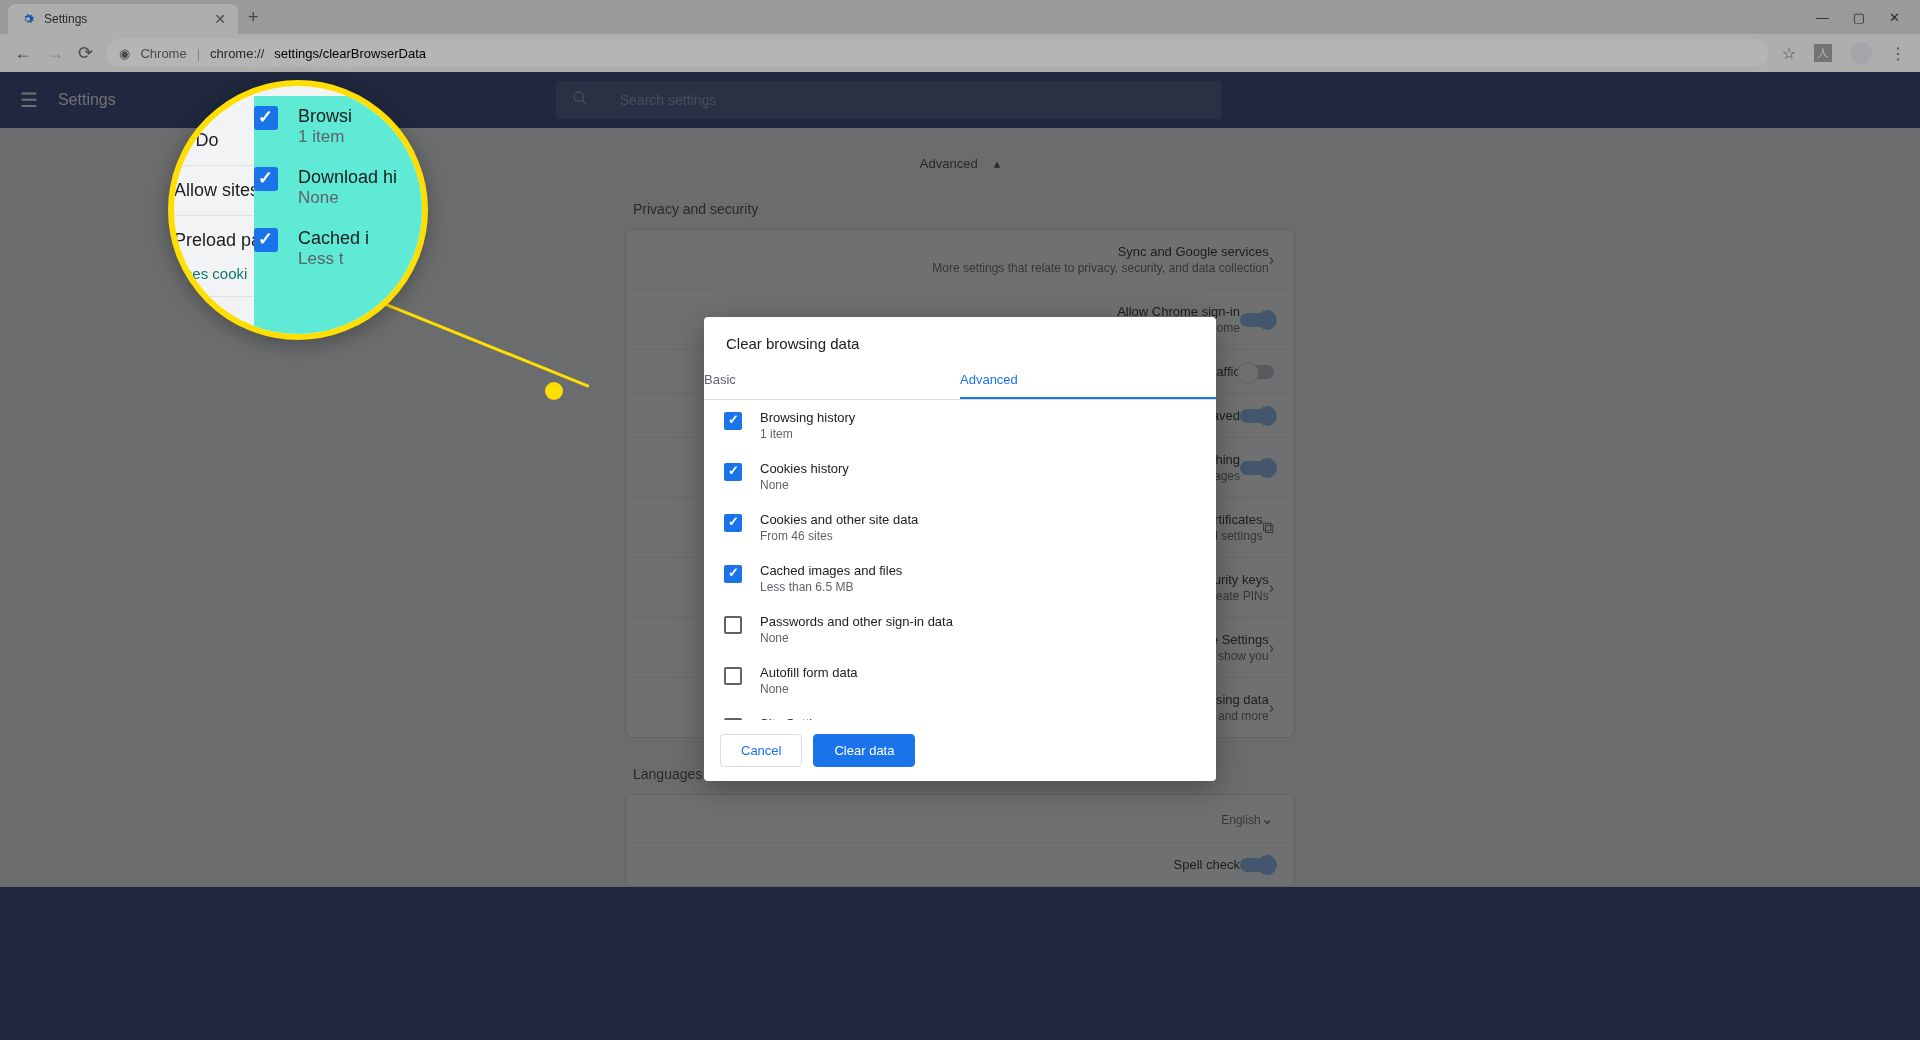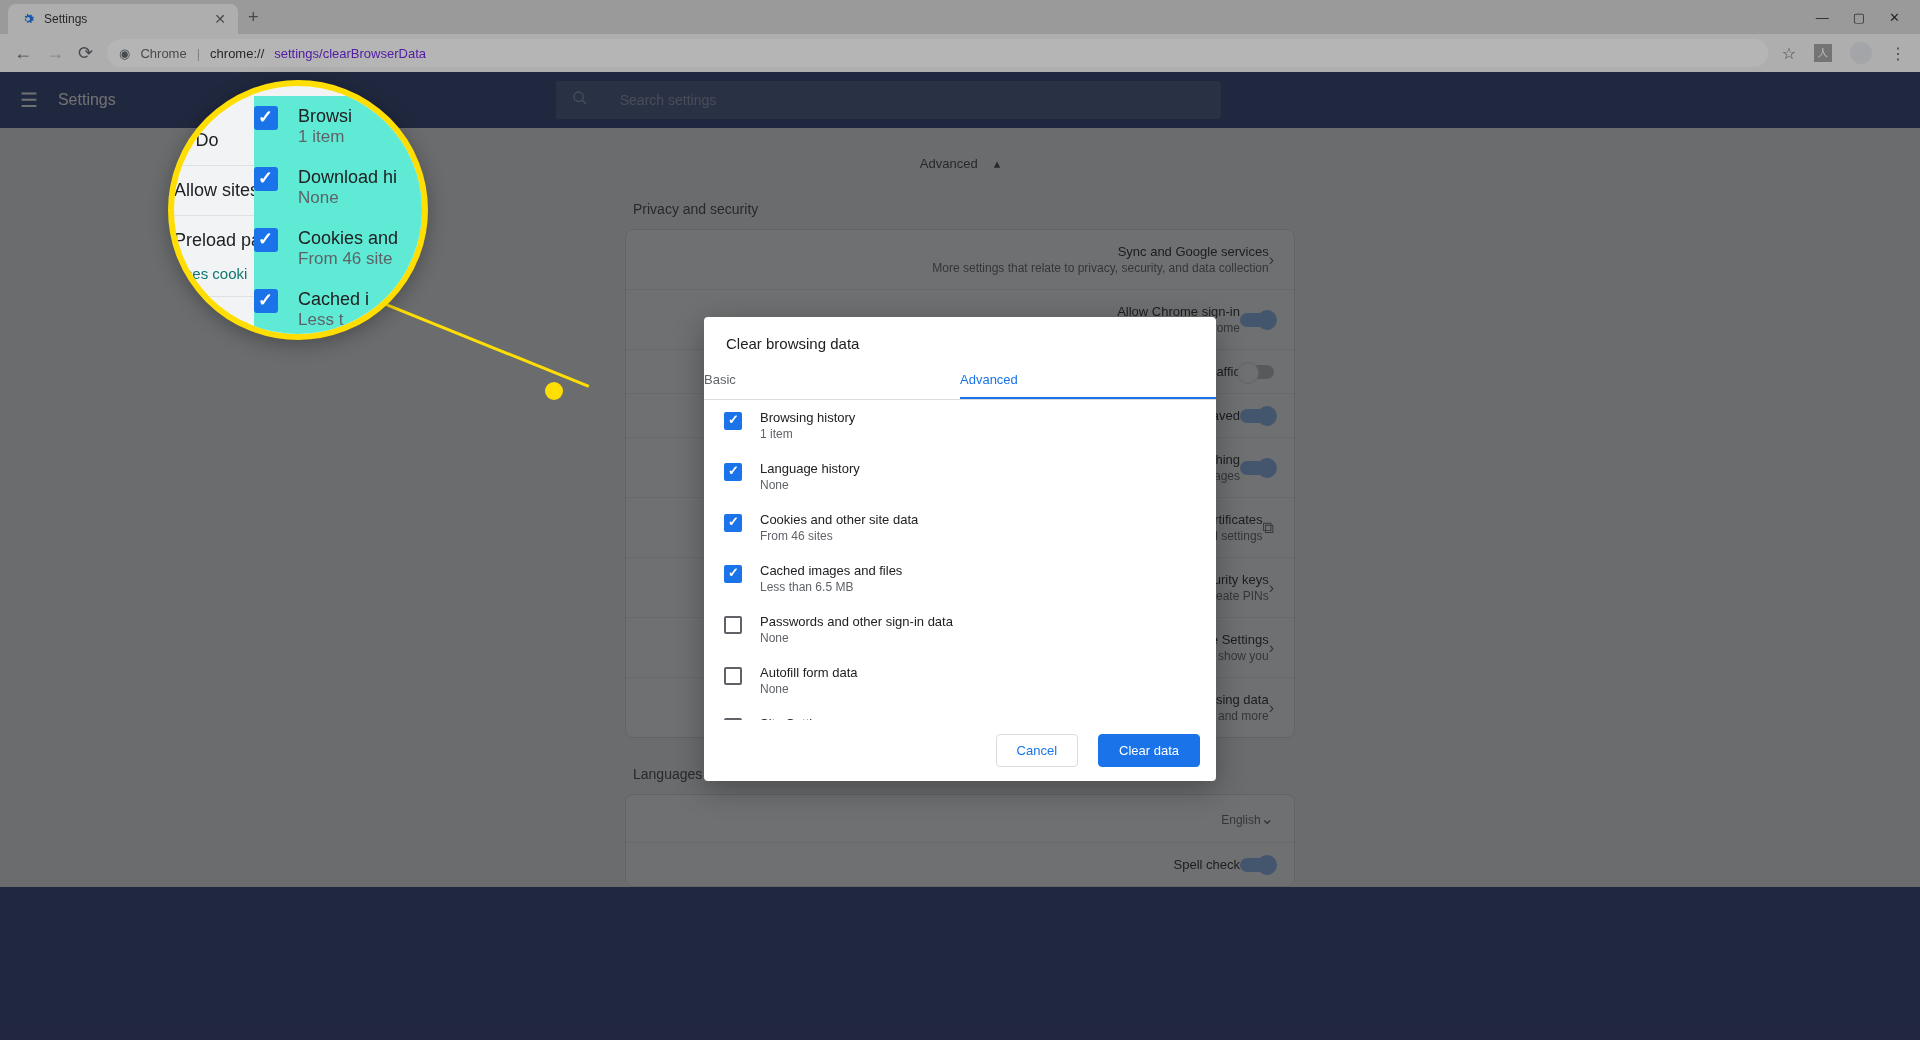--- a/index.html
+++ b/index.html
@@ -15,21 +15,21 @@
 .new-tab { margin-left: 10px; color: #5f5f5f; font-size: 18px; cursor: pointer; }
 .window-controls { margin-left: auto; display: flex; gap: 24px; padding-right: 20px; color: #333; }
 .window-controls span { cursor: pointer; font-size: 13px; }
 
 .address-bar { display: flex; align-items: center; background: #e8e8e8; height: 38px; padding: 0 14px; gap: 14px; }
 .nav-btn { color: #5f6368; cursor: pointer; font-size: 18px; }
 .nav-btn.disabled { color: #b0b0b0; }
 .url-box { flex: 1; display: flex; align-items: center; background: #f1f1f1; border-radius: 16px; height: 28px; padding: 0 12px; gap: 10px; font-size: 13px; color: #5f6368; }
 .url-divider { color: #b0b0b0; }
 .url-text { color: #333; }
-.url-path { color: #6d28d9; }
+.url-path { color: #000000; }
 .addr-actions { display: flex; gap: 18px; color: #5f6368; align-items: center; }
 .avatar { width: 22px; height: 22px; background: #dadce0; border-radius: 50%; }
 
 
 .settings-page { background: #202e5b; height: calc(1040px - 72px); position: relative; }
 .settings-header { display: flex; align-items: center; padding: 0 20px; height: 56px; color: #fff; }
 .hamburger { margin-right: 20px; cursor: pointer; font-size: 20px; }
 .settings-title { font-size: 16px; }
 .search-box { margin-left: 440px; display: flex; align-items: center; background: rgba(255,255,255,0.12); border-radius: 3px; height: 38px; width: 665px; padding: 0 16px; gap: 32px; color: #9aa0b8; }
 .search-box input { background: transparent; border: none; outline: none; color: #fff; font-size: 14px; flex: 1; }
@@ -63,21 +63,21 @@
 .dialog-tabs { display: flex; border-bottom: 1px solid #dadce0; }
 .dialog-tab { flex: 1; text-align: left; padding: 10px 0; font-size: 13px; color: #5f6368; cursor: pointer; }
 .dialog-tab.active { color: #1a73e8; border-bottom: 2px solid #1a73e8; font-weight: 500; }
 .dialog-body { height: 320px; overflow-y: auto; position: relative; }
 .dialog-item { display: flex; padding: 10px 20px; gap: 18px; align-items: flex-start; }
 .checkbox { width: 18px; height: 18px; border: 2px solid #5f6368; border-radius: 2px; margin-top: 2px; flex-shrink: 0; cursor: pointer; }
 .checkbox.checked { background: #1a73e8; border-color: #1a73e8; position: relative; }
 .checkbox.checked::after { content: '✓'; color: #fff; position: absolute; left: 2px; top: -2px; font-size: 13px; font-weight: bold; }
 .item-text .item-title { font-size: 13px; color: #202124; }
 .item-text .item-sub { font-size: 12px; color: #5f6368; margin-top: 2px; }
-.dialog-actions { display: flex; justify-content: flex-end; gap: 20px; padding: 14px 16px; }
+.dialog-actions { display: flex; gap: 11px; padding: 14px 16px; }
 .btn { padding: 8px 20px; border-radius: 4px; font-size: 13px; cursor: pointer; border: 1px solid #dadce0; background: #fff; color: #1a73e8; }
 .btn.primary { background: #1a73e8; color: #fff; border-color: #1a73e8; }
 
 
 .magnifier { position: absolute; left: 168px; top: 80px; width: 260px; height: 260px; z-index: 1000; pointer-events: none; }
 .mag-circle { width: 100%; height: 100%; border: 6px solid #ffde03; border-radius: 50%; background: #f1f3f4; overflow: hidden; box-shadow: 0 4px 20px rgba(0,0,0,.3); position: relative; }
 .mag-content { position: absolute; left: 80px; top: 10px; width: 260px; }
 .mag-item { display: flex; align-items: flex-start; gap: 20px; padding: 10px 0; }
 .mag-check { width: 24px; height: 24px; background: #1a73e8; border-radius: 3px; flex-shrink: 0; position: relative; }
 .mag-check::after { content: '✓'; color: #fff; position: absolute; left: 4px; top: 0px; font-size: 18px; font-weight: bold; }
@@ -255,21 +255,21 @@
           <div class="dialog-item">
             <div class="checkbox checked"></div>
             <div class="item-text">
               <div class="item-title">Browsing history</div>
               <div class="item-sub">1 item</div>
             </div>
           </div>
           <div class="dialog-item">
             <div class="checkbox checked"></div>
             <div class="item-text">
-              <div class="item-title">Language history</div>
+              <div class="item-title">Cookies history</div>
               <div class="item-sub">None</div>
             </div>
           </div>
           <div class="dialog-item">
             <div class="checkbox checked"></div>
             <div class="item-text">
               <div class="item-title">Cookies and other site data</div>
               <div class="item-sub">From 46 sites</div>
             </div>
           </div>
@@ -329,27 +329,20 @@
         <div class="mag-item">
           <div class="mag-check"></div>
           <div class="mag-text">
             <div class="mag-title">Download hi</div>
             <div class="mag-sub">None</div>
           </div>
         </div>
         <div class="mag-item">
           <div class="mag-check"></div>
           <div class="mag-text">
-            <div class="mag-title">Cookies and</div>
-            <div class="mag-sub">From 46 site</div>
-          </div>
-        </div>
-        <div class="mag-item">
-          <div class="mag-check"></div>
-          <div class="mag-text">
             <div class="mag-title">Cached i</div>
             <div class="mag-sub">Less t</div>
           </div>
         </div>
       </div>
   </div>
 </div>
 <div class="mag-line"></div>
 <div class="mag-dot"></div>
 

